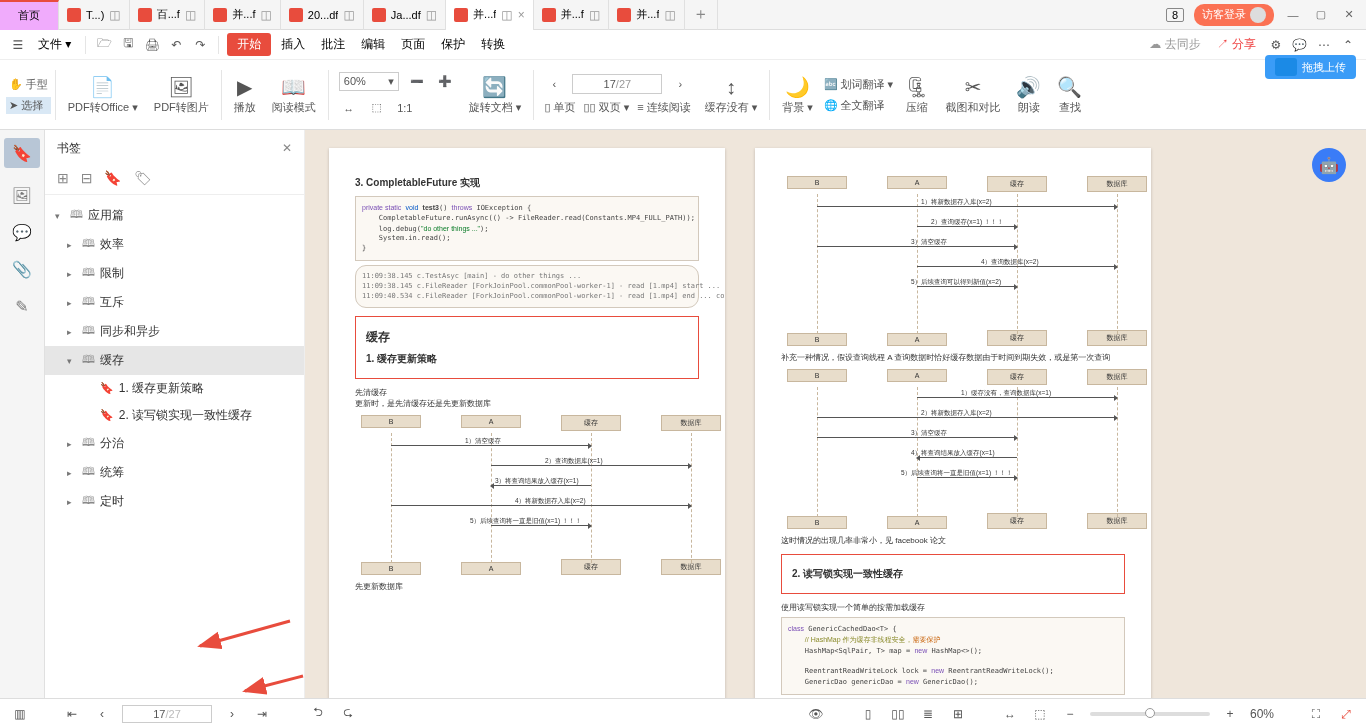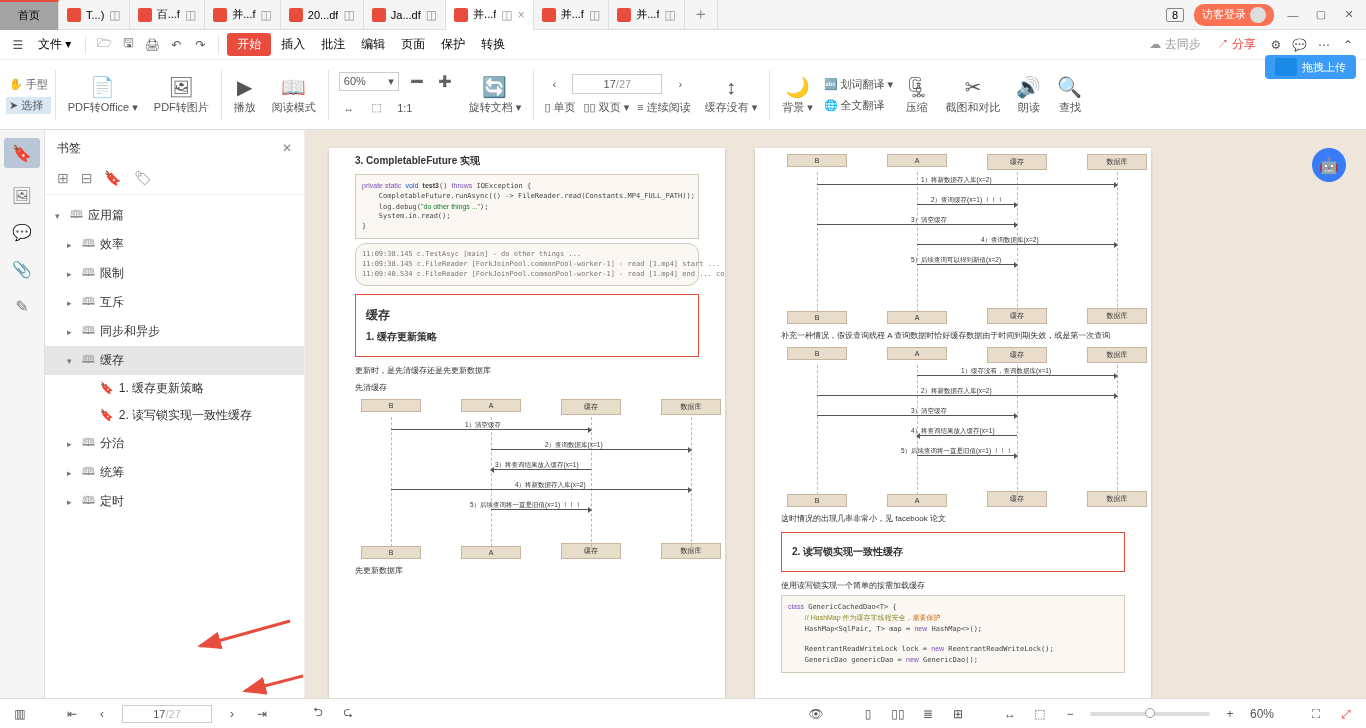--- a/index.html
+++ b/index.html
@@ -1,19 +1,19 @@
 <!DOCTYPE html>
 <html><head>
 <meta charset="utf-8">
 <style>
 *{box-sizing:border-box;margin:0;padding:0;font-family:"Microsoft YaHei",Arial,sans-serif;}
 body{width:1366px;height:728px;overflow:hidden;background:#fff;position:relative;}
 .tabbar{height:30px;background:#f5f5f5;display:flex;align-items:center;border-bottom:1px solid #ddd;font-size:11px;}
 .tab{height:30px;display:flex;align-items:center;padding:0 8px;gap:5px;border-right:1px solid #e0e0e0;cursor:pointer;min-width:0;}
-.tab.home{background:#a3a3a3;border-top:2px solid #e84c3d;padding:0 18px;}
+.tab.home{background:#f0abfc;border-top:2px solid #e84c3d;padding:0 18px;}
 .tab.active{background:#fff;}
 .tab .tico{width:14px;height:14px;background:#e84c3d;border-radius:2px;flex-shrink:0;}
 .tab .tlbl{max-width:60px;overflow:hidden;text-overflow:ellipsis;white-space:nowrap;}
 .tab .tcls,.tab .tsp{color:#999;font-size:12px;}
 .tabbar .spacer{flex:1;}
 .tabbar .right{display:flex;align-items:center;gap:10px;padding-right:8px;}
 .badge8{border:1px solid #888;padding:0 5px;border-radius:2px;font-size:11px;}
 .login-btn{background:#fb7153;color:#fff;padding:3px 8px;border-radius:10px;font-size:11px;display:flex;align-items:center;gap:4px;}
 .avatar{width:16px;height:16px;border-radius:50%;background:#ddd;}
 .wbtn{width:18px;text-align:center;color:#666;}
@@ -45,21 +45,21 @@
 .bm-hdr{height:36px;display:flex;align-items:center;justify-content:space-between;padding:0 12px;font-size:12px;color:#333;}
 .bm-tools{display:flex;gap:12px;padding:4px 12px 8px;color:#888;font-size:14px;border-bottom:1px solid #eee;}
 .bm-tree{flex:1;overflow:auto;font-size:12px;color:#333;padding-top:6px;position:relative;}
 .bm-item{display:flex;align-items:center;gap:5px;padding:5px 6px 5px 10px;cursor:pointer;}
 .bm-item.l1{padding-left:22px;}
 .bm-item.l2{padding-left:40px;}
 .bm-item .tw{width:10px;color:#777;font-size:9px;}
 .bm-item .bi{color:#888;font-size:11px;}
 .bm-item.sel{background:#e6e6e6;}
 .content{flex:1;background:#efe6db;overflow:hidden;display:flex;gap:30px;padding:18px 24px;font-size:8px;color:#333;}
-.page{background:#fff;width:396px;height:560px;padding:0 26px;box-shadow:0 1px 3px rgba(0,0,0,.2);overflow:hidden;}
+.page{background:#fff;width:396px;height:560px;padding:22px 26px;box-shadow:0 1px 3px rgba(0,0,0,.2);overflow:hidden;}
 .page h4{font-size:10px;font-weight:bold;margin:6px 0;}
 .codebox{border:1px solid #d3c9bc;background:#fbf8f3;padding:6px;font-family:Consolas,monospace;font-size:7px;line-height:1.4;white-space:pre;color:#444;margin:4px 0;}
 .codebox .kw{color:#7a4fb5;}
 .codebox .kw2{color:#0055c4;}
 .codebox .str{color:#0a7c28;}
 .codebox .cmt{color:#8a8a2a;}
 .codebox .org{color:#c75d00;}
 .redbox{border:1.5px solid #e84c3d;padding:6px 10px;margin:8px 0;}
 .seq{position:relative;height:160px;margin:6px 0;}
 .seq .node{position:absolute;border:1px solid #c8b79e;background:#e8ddcb;font-size:7px;padding:2px 0;text-align:center;width:60px;}
@@ -356,22 +356,22 @@
     log.debug(<span class="str">"do other things ..."</span>);
     System.in.read();
 }</div>
       <div class="codebox" style="color:#777;border-radius:11px;">11:09:38.145 c.TestAsyc [main] - do other things ...
 11:09:38.145 c.FileReader [ForkJoinPool.commonPool-worker-1] - read [1.mp4] start ...
 11:09:40.534 c.FileReader [ForkJoinPool.commonPool-worker-1] - read [1.mp4] end ... cost: 2369 ms</div>
       <div class="redbox">
         <h4 style="font-size:12px;">缓存</h4>
         <h4>1. 缓存更新策略</h4>
       </div>
+      <div style="margin-top:6px;">先清缓存</div>
       <div>更新时，是先清缓存还是先更新数据库</div>
-      <div style="margin-top:6px;">先清缓存</div>
       <div class="seq">
         <div class="node" style="left:6px;top:0;">B</div>
         <div class="node" style="left:106px;top:0;">A</div>
         <div class="node" style="left:206px;top:0;">缓存</div>
         <div class="node" style="left:306px;top:0;">数据库</div>
         <div class="node" style="left:6px;bottom:0;">B</div>
         <div class="node" style="left:106px;bottom:0;">A</div>
         <div class="node" style="left:206px;bottom:0;">缓存</div>
         <div class="node" style="left:306px;bottom:0;">数据库</div>
         <div class="life" style="left:36px;height:130px;"></div>

